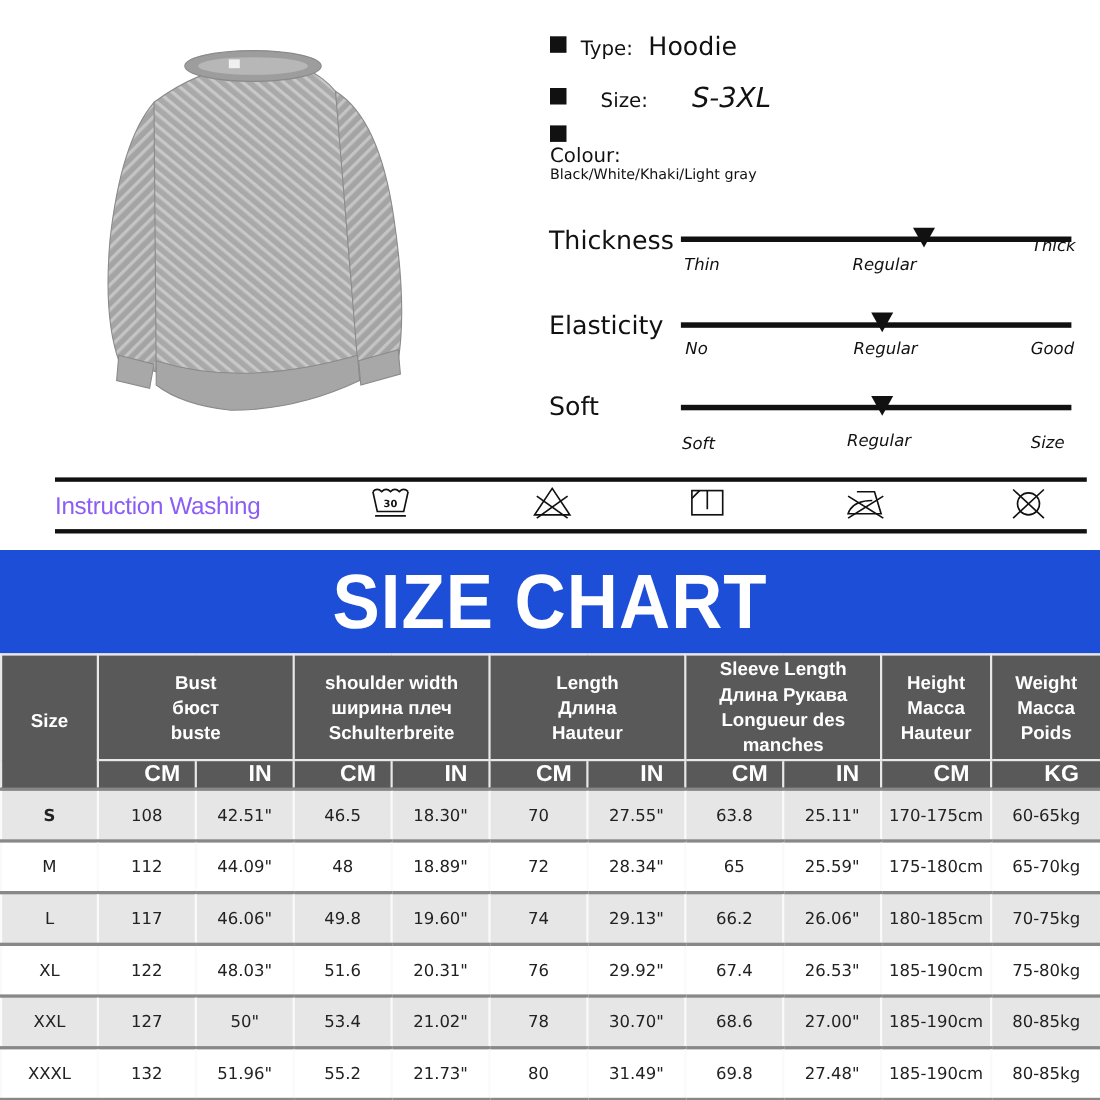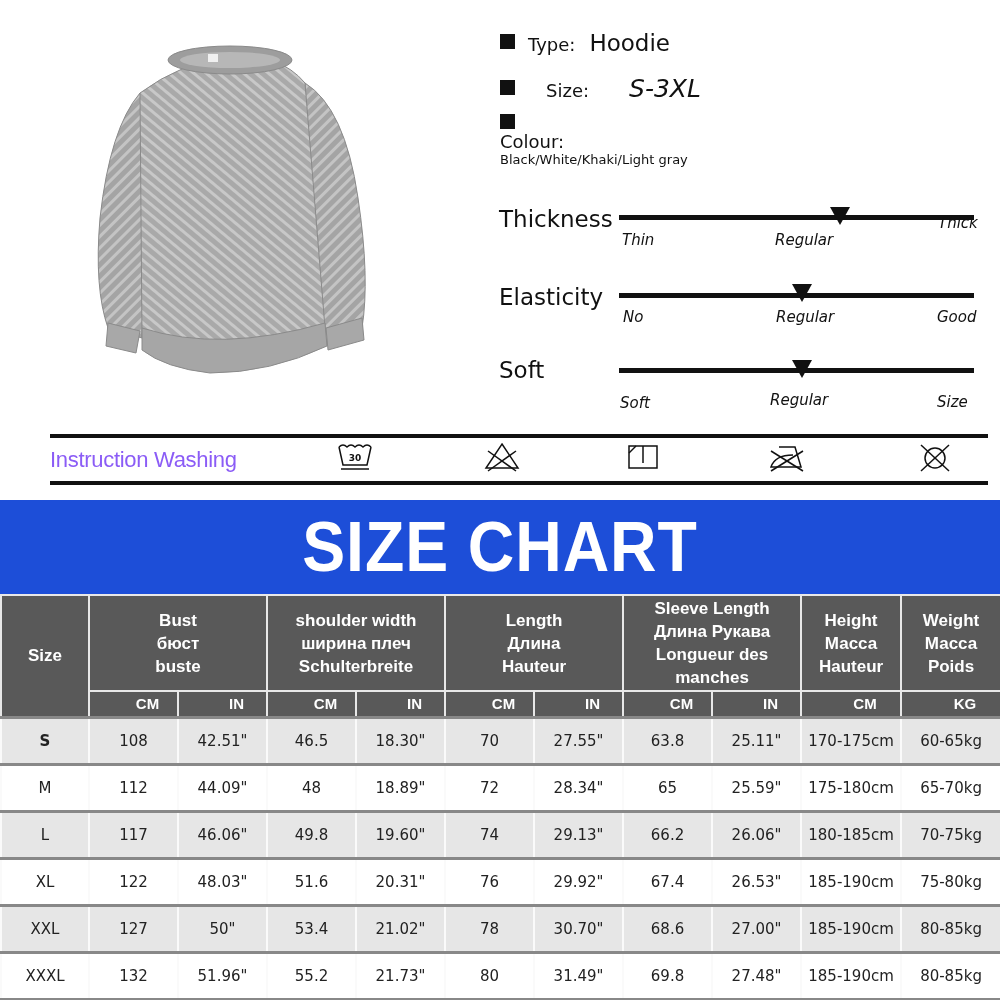--- a/index.html
+++ b/index.html
@@ -34,21 +34,21 @@
     .wash-icon { position: absolute; top: 441px; width: 40px; height: 32px; }
 
     
     .chart-banner { position: absolute; left: 0; top: 500px; width: 1000px; height: 94px; background: #1d4ed8; display: flex; align-items: center; justify-content: center; }
     .chart-title { color: #ffffff; font-size: 70px; font-weight: bold; font-family: "Liberation Sans", sans-serif; letter-spacing: 1px; transform: scaleX(0.92); }
 
     table.size-table { position: absolute; left: 0; top: 594px; width: 1000px; border-collapse: collapse; table-layout: fixed; }
     table.size-table th, table.size-table td { border: 2px solid #e8e8e8; text-align: center; }
     table.size-table thead th { background: #595959; color: #ffffff; font-weight: bold; font-family: "Liberation Sans", sans-serif; }
     th.group { font-size: 17px; line-height: 23px; height: 96px; padding: 0 2px; }
-    th.unit { font-size: 15px; height: 26px; padding-left: 28px; }
+    th.unit { font-size: 21px; height: 26px; padding-left: 28px; }
     th.size-h { font-size: 17px; }
     table.size-table tbody td { font-size: 15px; color: #222; height: 47px; border-left: 2px solid #fafafa; border-right: 2px solid #fafafa; border-top: 3px solid #888; border-bottom: 3px solid #888; }
     tbody tr.shade td { background: #e6e6e6; }
     tbody tr.plain td { background: #ffffff; }
     td.bold { font-weight: bold; }
   </style>
 </head>
 <body>
 
 <div class="product-image">

